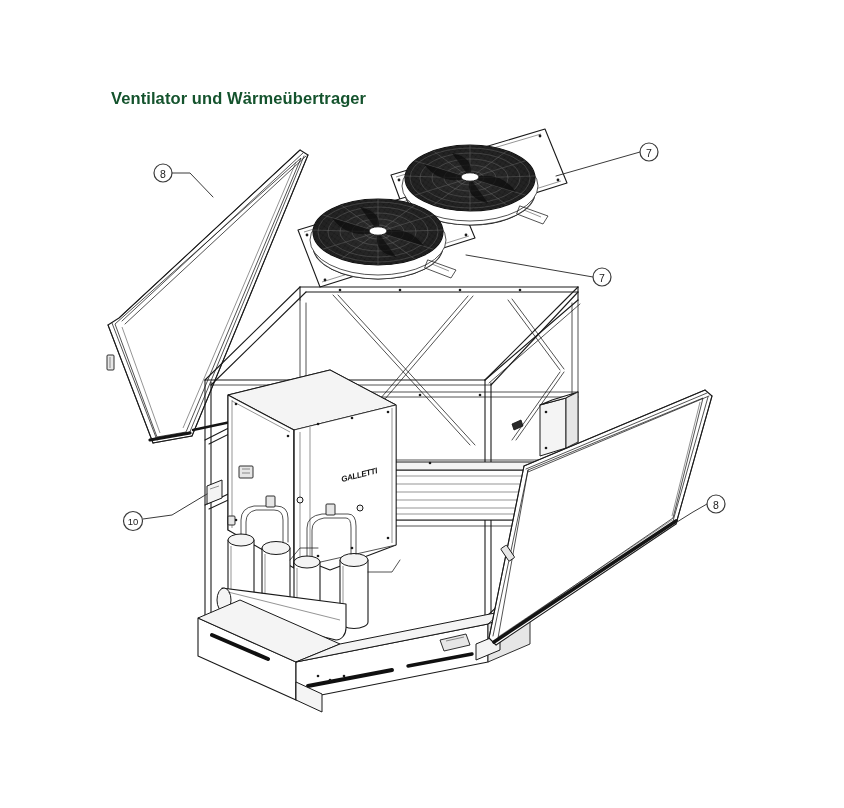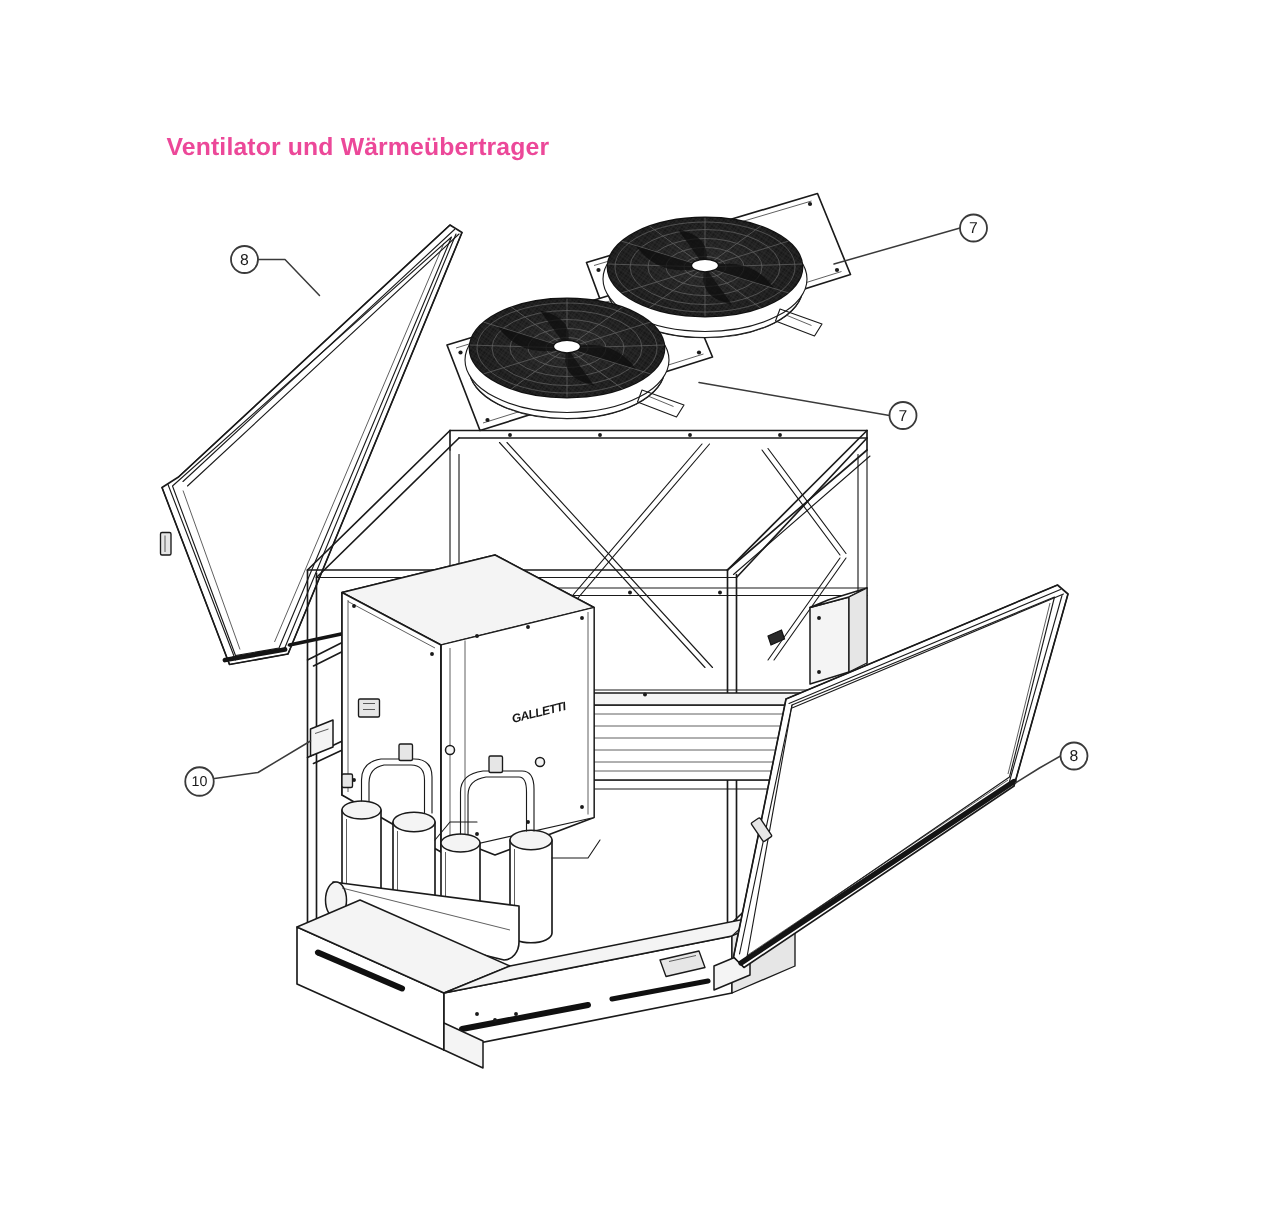--- a/index.html
+++ b/index.html
@@ -19,21 +19,21 @@
     inset: 0;
     background: #ffffff;
   }
   #diagram-title {
     position: absolute;
     left: 111px;
     top: 89px;
     font-family: "Liberation Sans", sans-serif;
     font-size: 16.5px;
     font-weight: bold;
-    color: #ec4899;
+    color: #14532d;
     letter-spacing: 0.1px;
     white-space: nowrap;
   }
   svg#drawing {
     position: absolute;
     left: 0;
     top: 0;
     width: 844px;
     height: 808px;
   }

